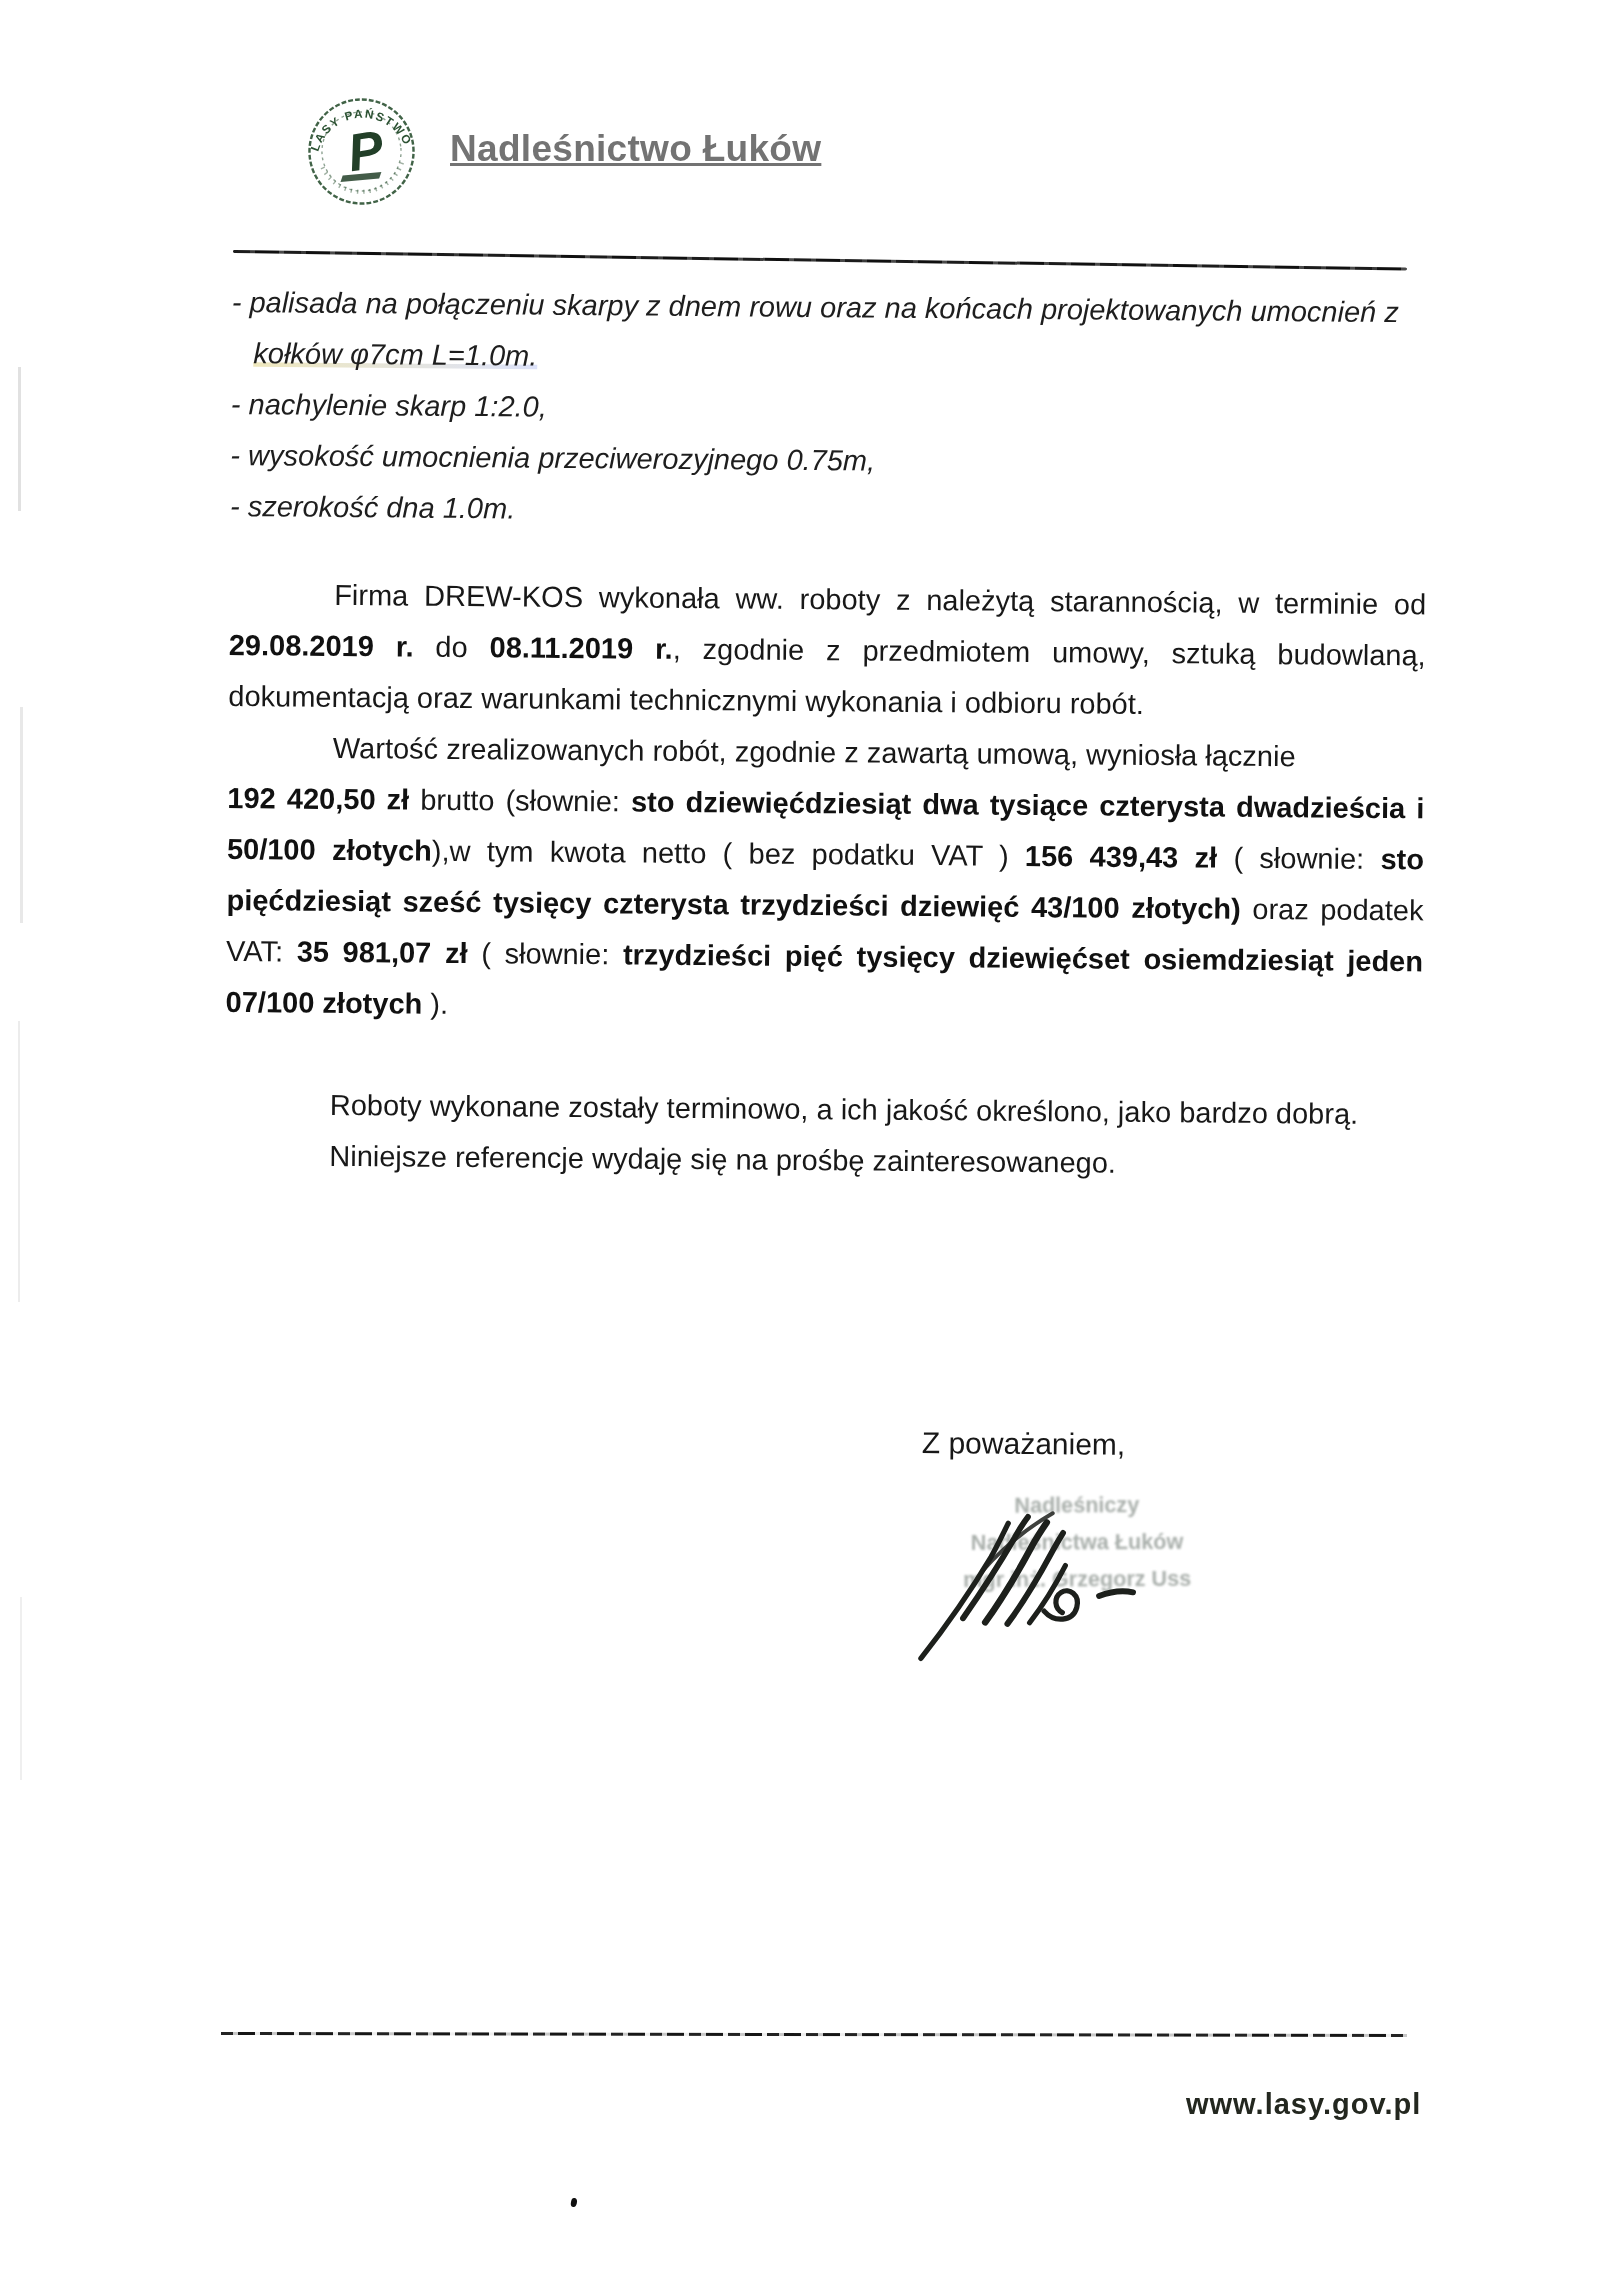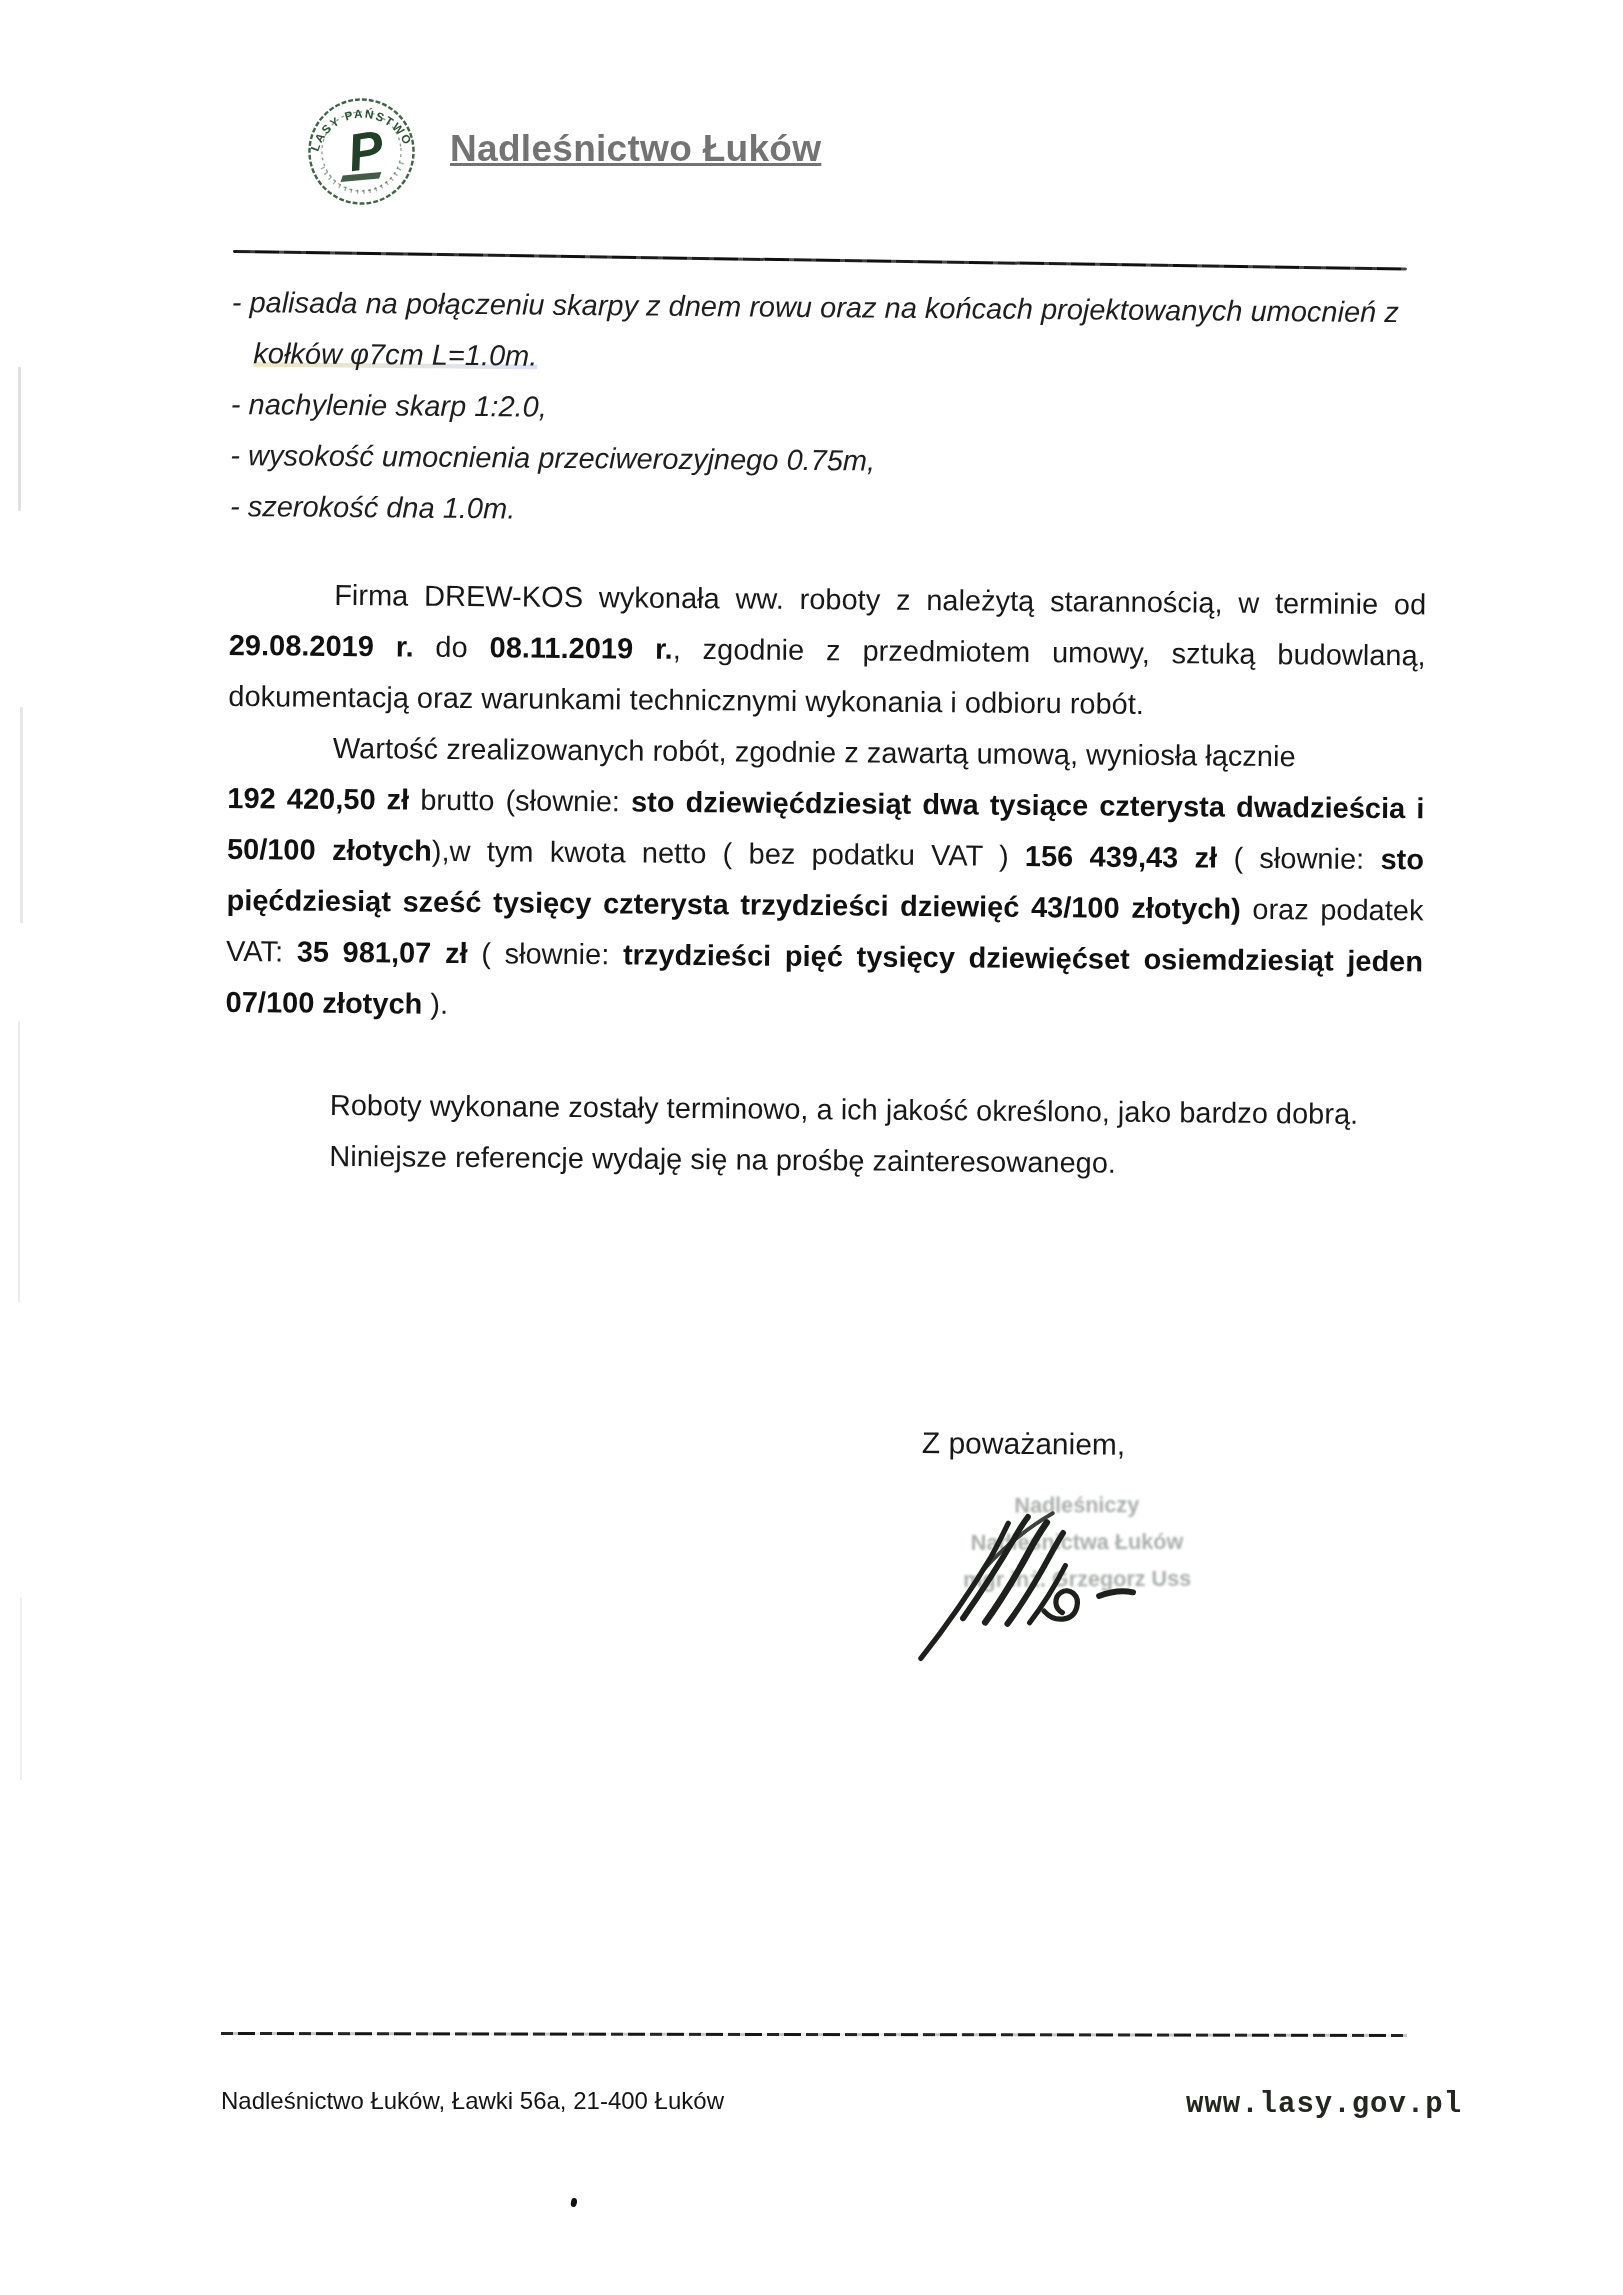--- a/index.html
+++ b/index.html
@@ -37,21 +37,21 @@
          color:#aab0ac;font-size:21.6px;line-height:37px;font-weight:bold;
          filter:blur(1px);transform:rotate(-0.8deg);}
   .sig-svg{position:absolute;left:3.9px;top:-9.2px;z-index:2;}
 
   
   .footer-rule{position:absolute;left:221px;top:2033px;width:1186px;height:2.6px;
                transform:rotate(0.1deg);
                background:repeating-linear-gradient(90deg,#232323 0 11.8px,rgba(35,35,35,.25) 11.8px 17px,#161616 17px 34px,rgba(35,35,35,.08) 34px 39px);}
   .footer-address{position:absolute;left:221px;top:2083px;font-size:24px;line-height:35px;color:#141414;}
   .website{position:absolute;left:1186px;top:2088px;font-size:29px;font-weight:bold;
-           letter-spacing:1px;color:#23271f;font-family:Liberation Mono, monospace;}
+           letter-spacing:1px;color:#23271f;}
   .speck{position:absolute;left:571px;top:2198px;width:5.9px;height:8.5px;background:#101010;
          border-radius:45% 55% 50% 50%;transform:rotate(12deg);}
 
   
   .streak{position:absolute;width:2.6px;background:#c9c9c9;}
   .st1{left:18.3px;top:367px;height:144px;opacity:.55;}
   .st2{left:20px;top:707px;height:216px;opacity:.42;}
   .st3{left:17.7px;top:1021px;height:281px;opacity:.35;}
   .st4{left:19.6px;top:1597px;height:183px;opacity:.30;}
 </style>
@@ -121,21 +121,20 @@
           <path d="M212,222 C228,240 256,238 262,216 C267,197 250,185 238,193 C226,201 228,218 240,224" stroke-width="8"></path>
           <path d="M296,198 C314,191 334,189 348,192" stroke-width="9"></path>
           <path d="M120,158 C154,120 190,92 224,72" stroke-width="6" opacity="0.85"></path>
         </g>
       </svg>
     </div>
   </div>
 
   <div class="footer-rule"></div>
   <div class="footer-address">
-    <div>Nadleśnictwo Łuków, Ławki 56a, 21-400 Łuków</div>
   </div>
   <div class="website">www.lasy.gov.pl</div>
   <span class="speck"></span>
 
   <div class="streak st1"></div>
   <div class="streak st2"></div>
   <div class="streak st3"></div>
   <div class="streak st4"></div>
 </div>
 

